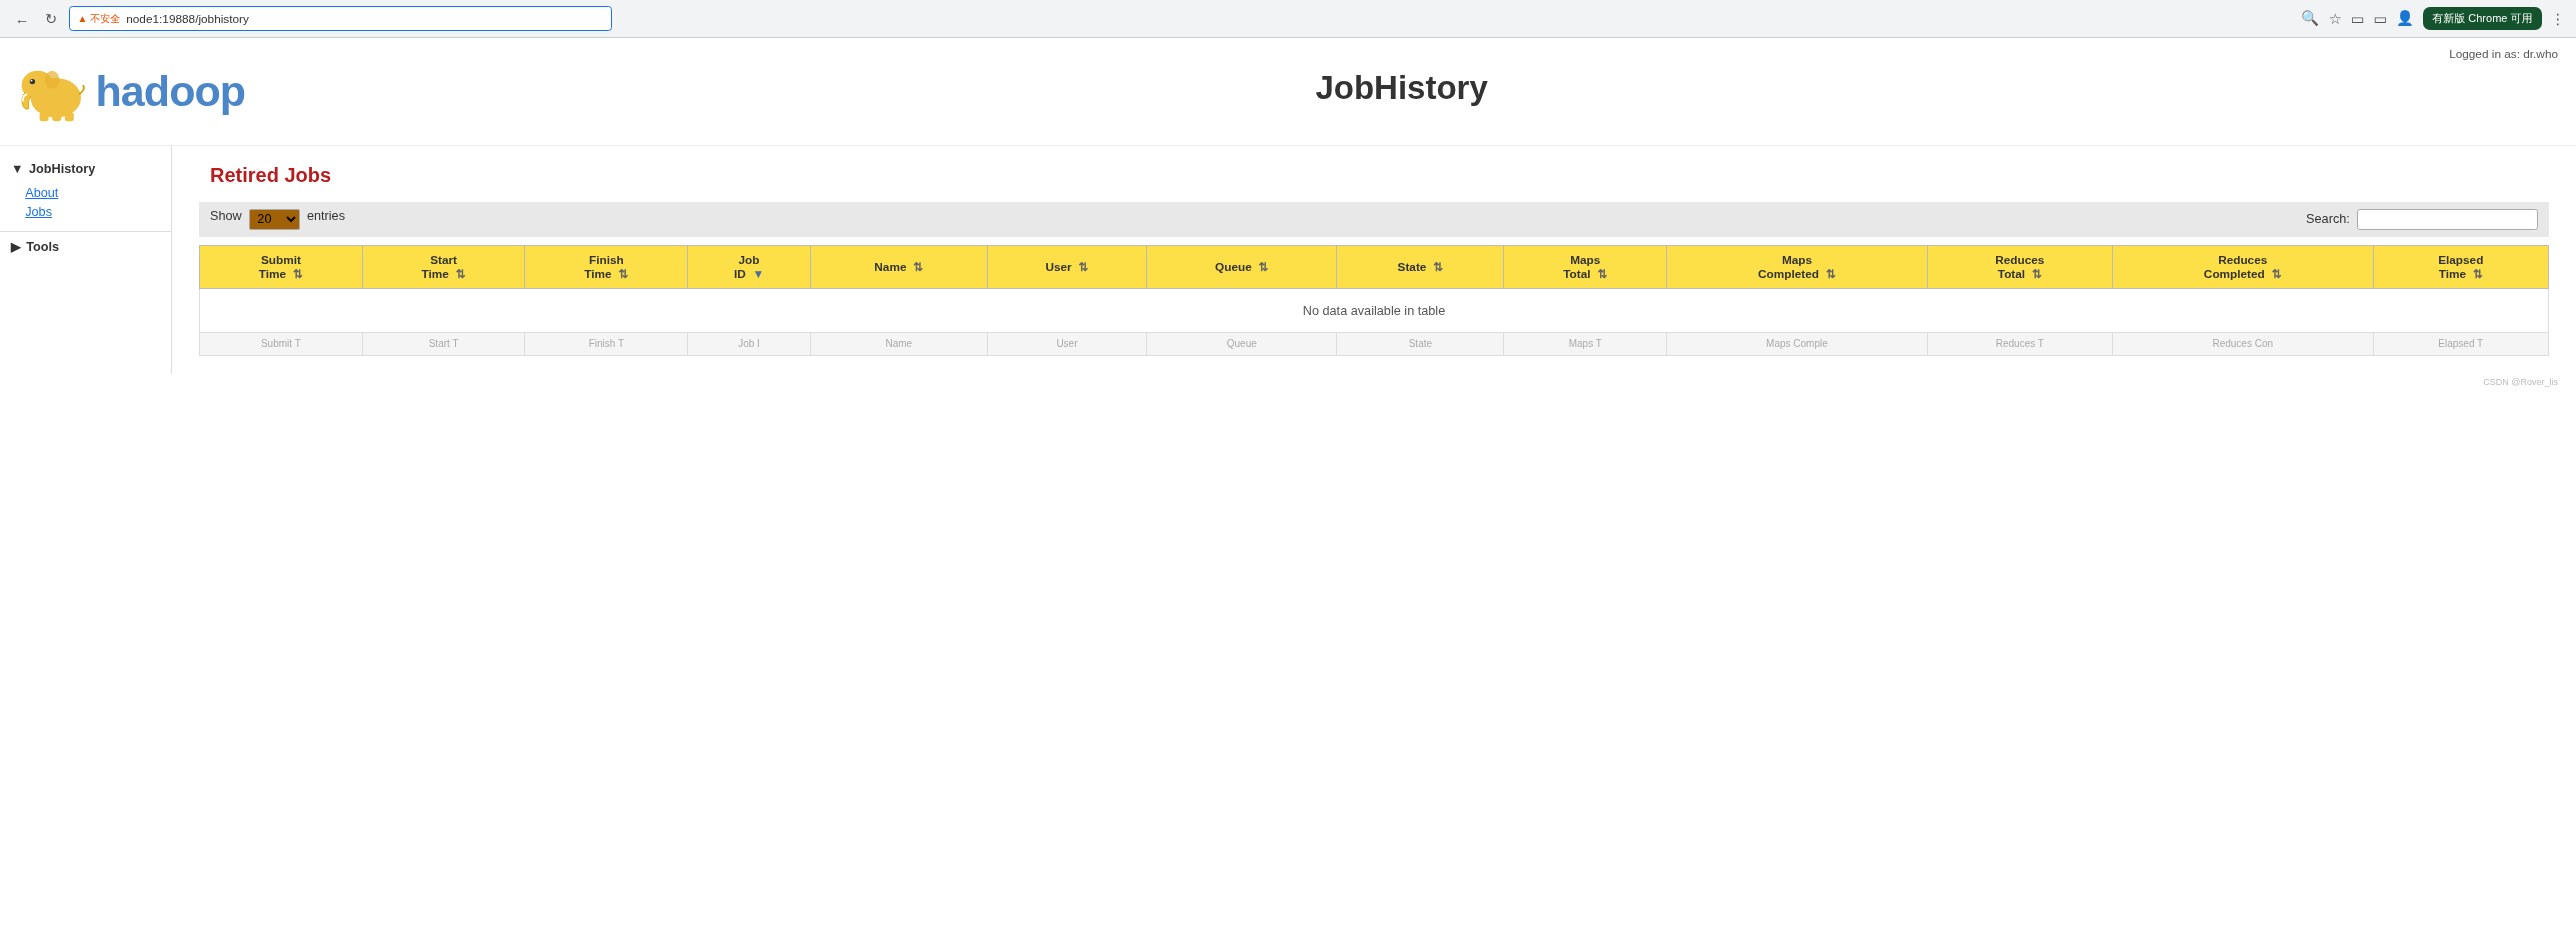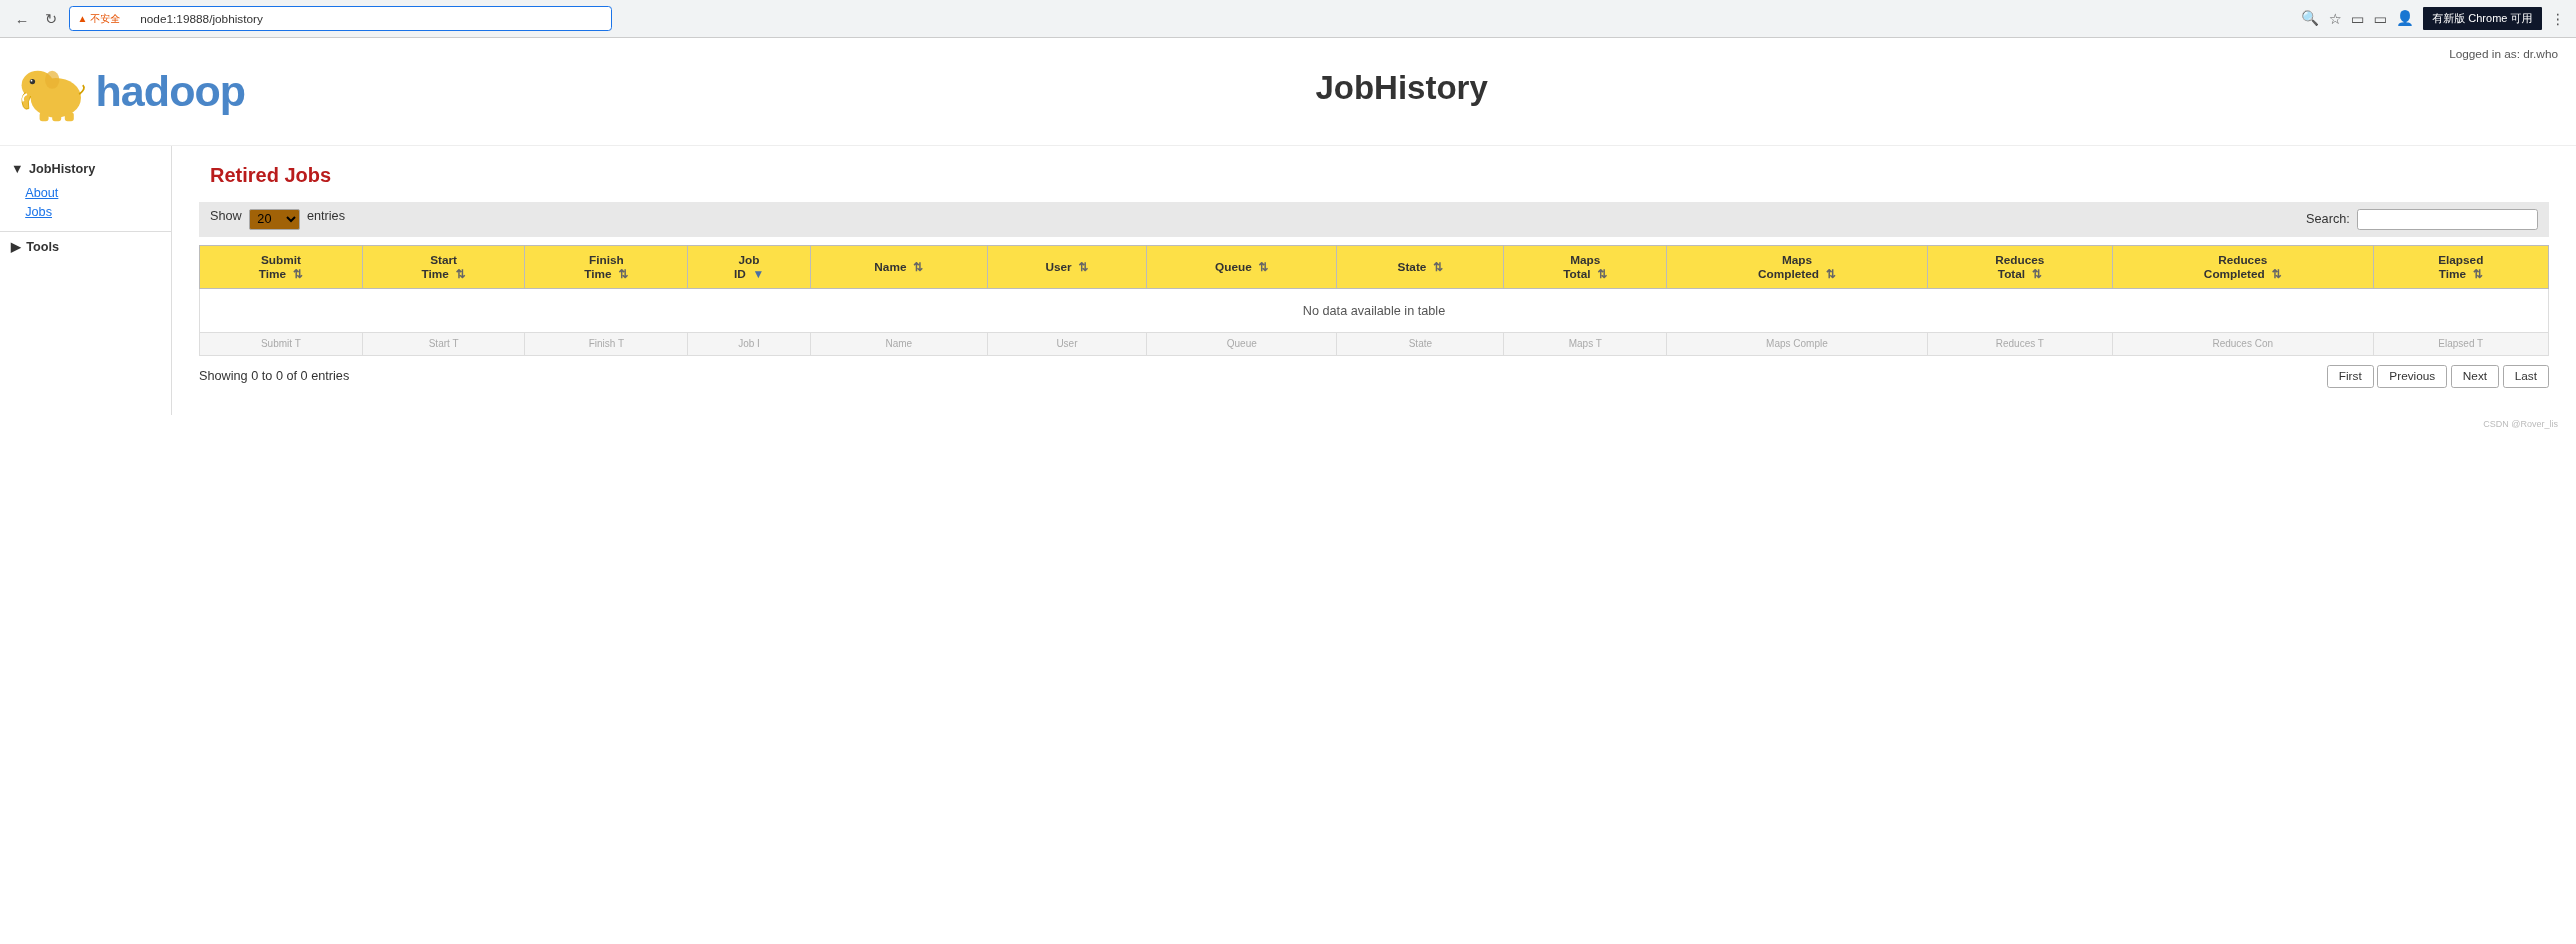--- a/index.html
+++ b/index.html
@@ -25,30 +25,30 @@
       max-width: 543px;
       height: 25px;
       border: 1.8px solid #1a73e8;
       border-radius: 3.6px;
       padding: 1.8px 7.2px;
       font-size: 11.8px;
       background: #fff;
       display: flex; align-items: center;
     }
     .address-bar .warning {
-      color: #e65100; font-size: 10px; margin-right: 20px;
+      color: #e65100; font-size: 10px; margin-right: 6px;
     }
     .address-bar .url { color: #333; }
     .browser-icons {
       display: flex; align-items: center; gap: 9px; margin-left: auto;
       color: #555; font-size: 14.5px;
     }
     .chrome-update-btn {
-      background: #0f172a; color: #fff;
-      border: none; border-radius: 1px;
+      background: #14532d; color: #fff;
+      border: none; border-radius: 7px;
       padding: 3.6px 9px; font-size: 11px; cursor: pointer;
     }
 
     
     .page-header {
       display: flex; align-items: flex-start;
       padding: 22px 18px;
       border-bottom: 0.9px solid #eee;
       position: relative;
     }
@@ -356,26 +356,17 @@
           <td>State</td>
           <td>Maps T</td>
           <td>Maps Comple</td>
           <td>Reduces T</td>
           <td>Reduces Con</td>
           <td>Elapsed T</td>
         </tr>
       </tfoot>
     </table>
 
-    <div class="table-footer">
-      <span class="showing-text">Showing 0 to 0 of 0 entries</span>
-      <div class="pagination-btns">
-        <button class="page-btn">First</button>
-        <button class="page-btn">Previous</button>
-        <button class="page-btn">Next</button>
-        <button class="page-btn">Last</button>
-      </div>
-    </div>
   </div>
 </div>
 
 <div class="watermark">CSDN @Rover_lis</div>
 
 
 </body></html>

